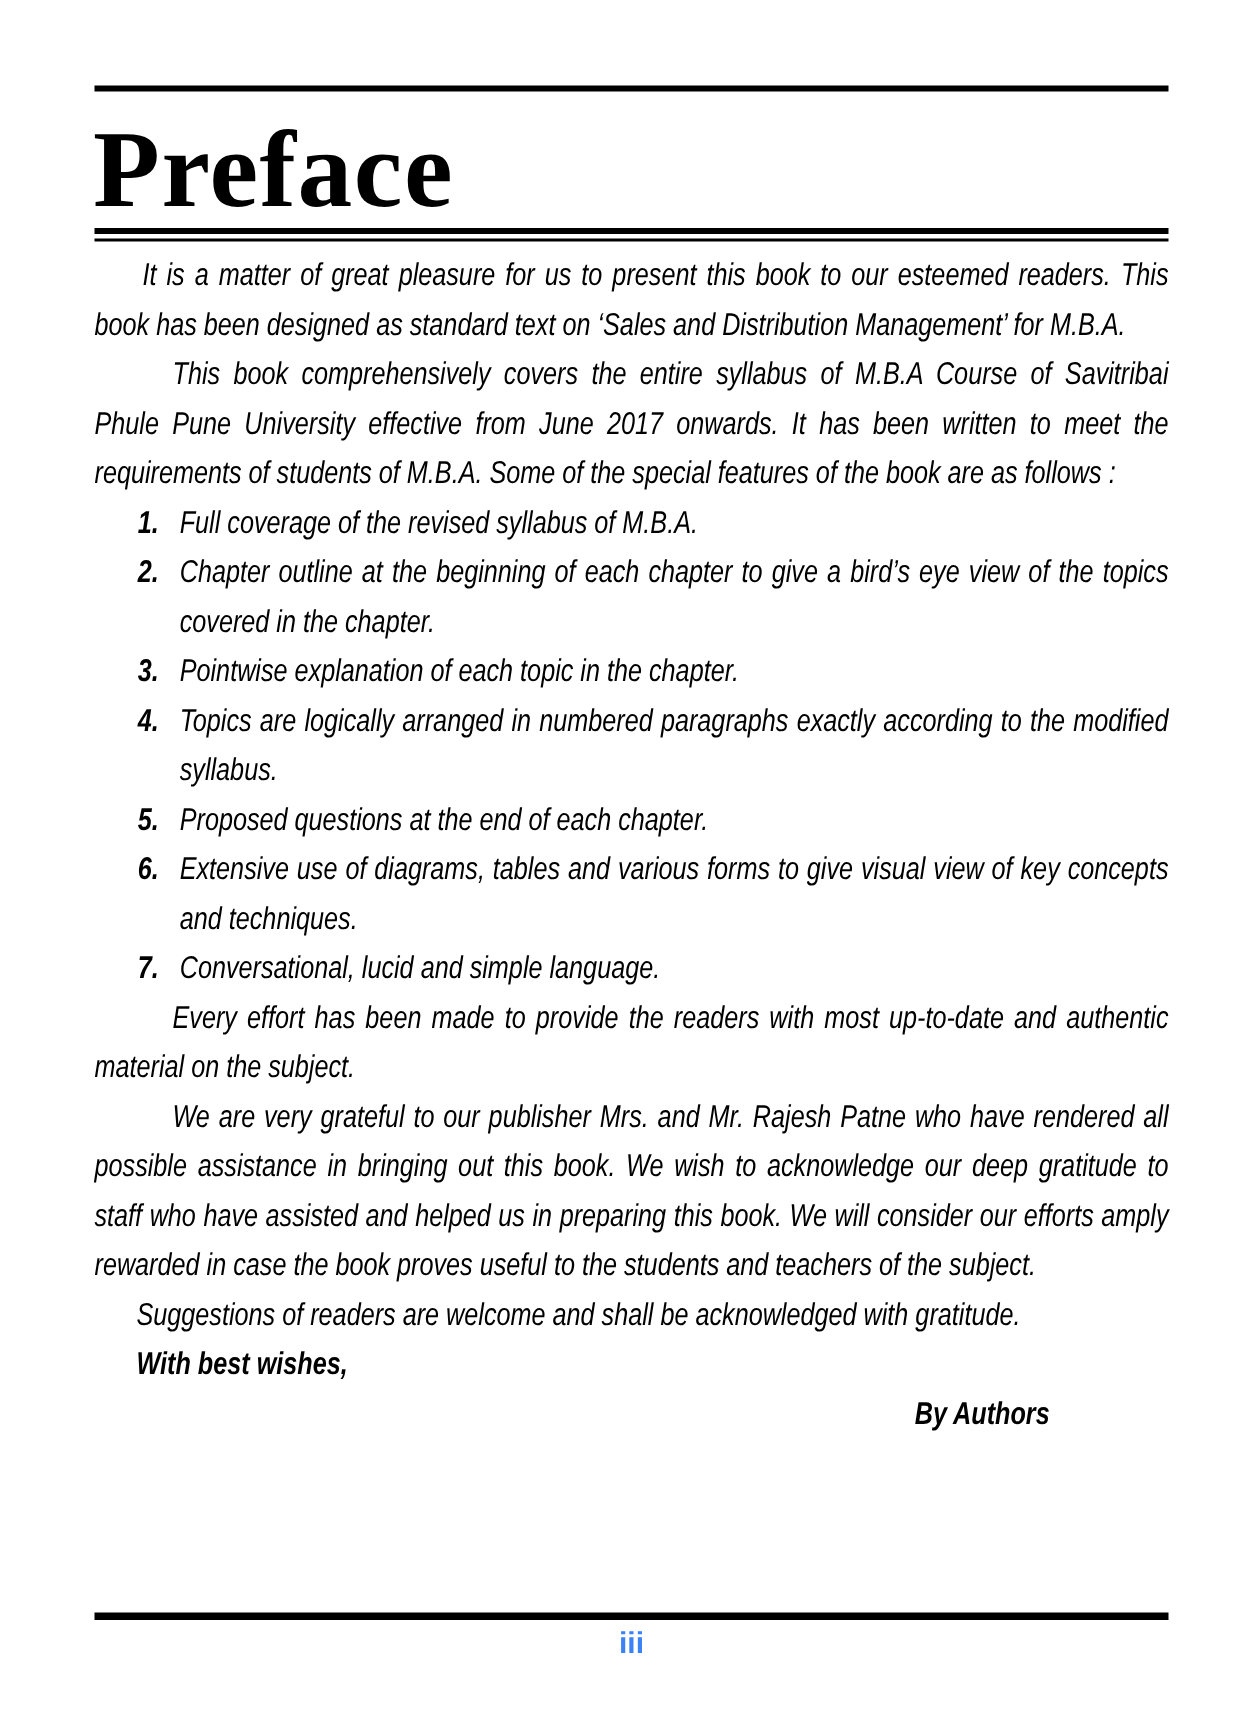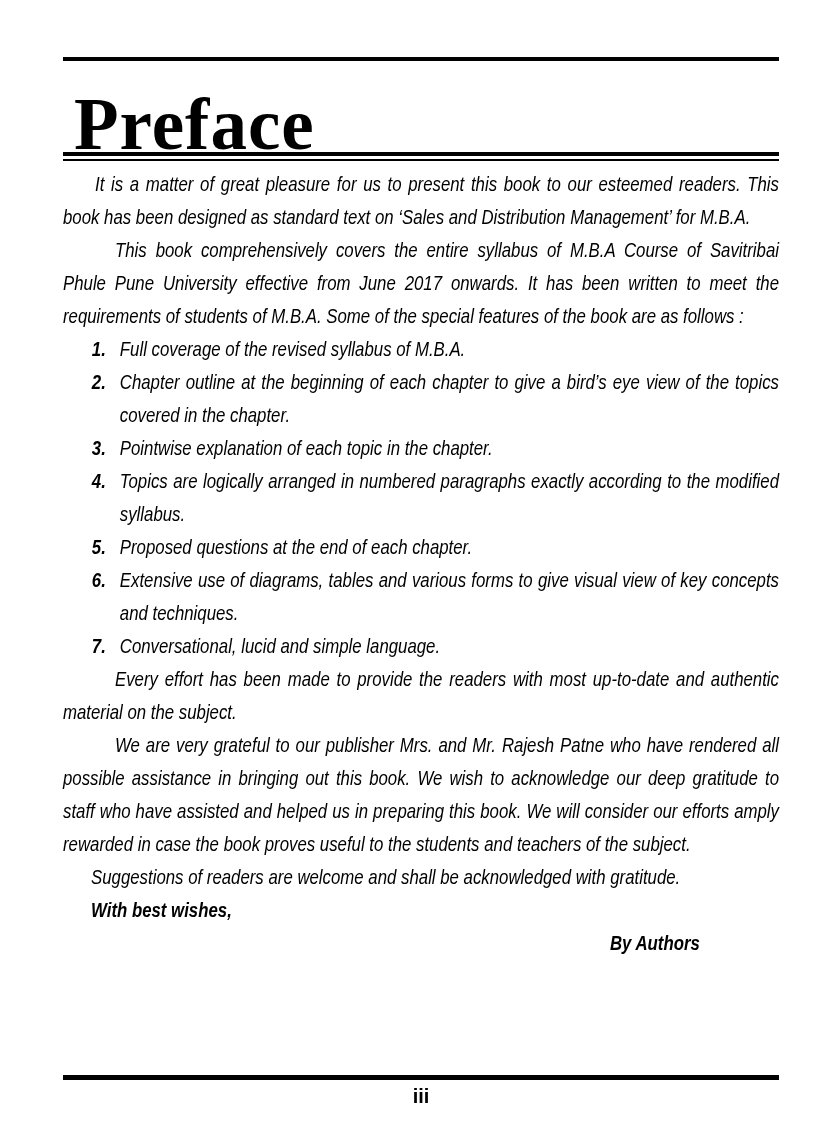--- a/index.html
+++ b/index.html
@@ -15,21 +15,21 @@
   }
   .rule-top {
     position: absolute;
     left: 63px; top: 57px;
     width: 716px; height: 4px;
     background: #000;
   }
   .page-title {
     position: absolute;
     left: 62px; top: 76px;
-    margin: 12px;
+    margin: 0;
     font-family: "Liberation Serif", serif;
     font-weight: bold;
     font-size: 73px;
     line-height: 1;
     letter-spacing: 1px;
     color: #000;
   }
   .rule-double {
     position: absolute;
     left: 63px; top: 152px;
@@ -74,21 +74,21 @@
     background: #000;
   }
   .page-number {
     position: absolute;
     left: 63px; top: 1082px;
     width: 716px;
     text-align: center;
     font-weight: bold;
     font-size: 20px;
     line-height: 28px;
-    color: #000000;
+    color: #3b82f6;
   }
 </style>
 </head>
 <body>
 
 <div class="page">
 
   <div class="rule-top"></div>
 
   <h1 class="page-title">Preface</h1>

